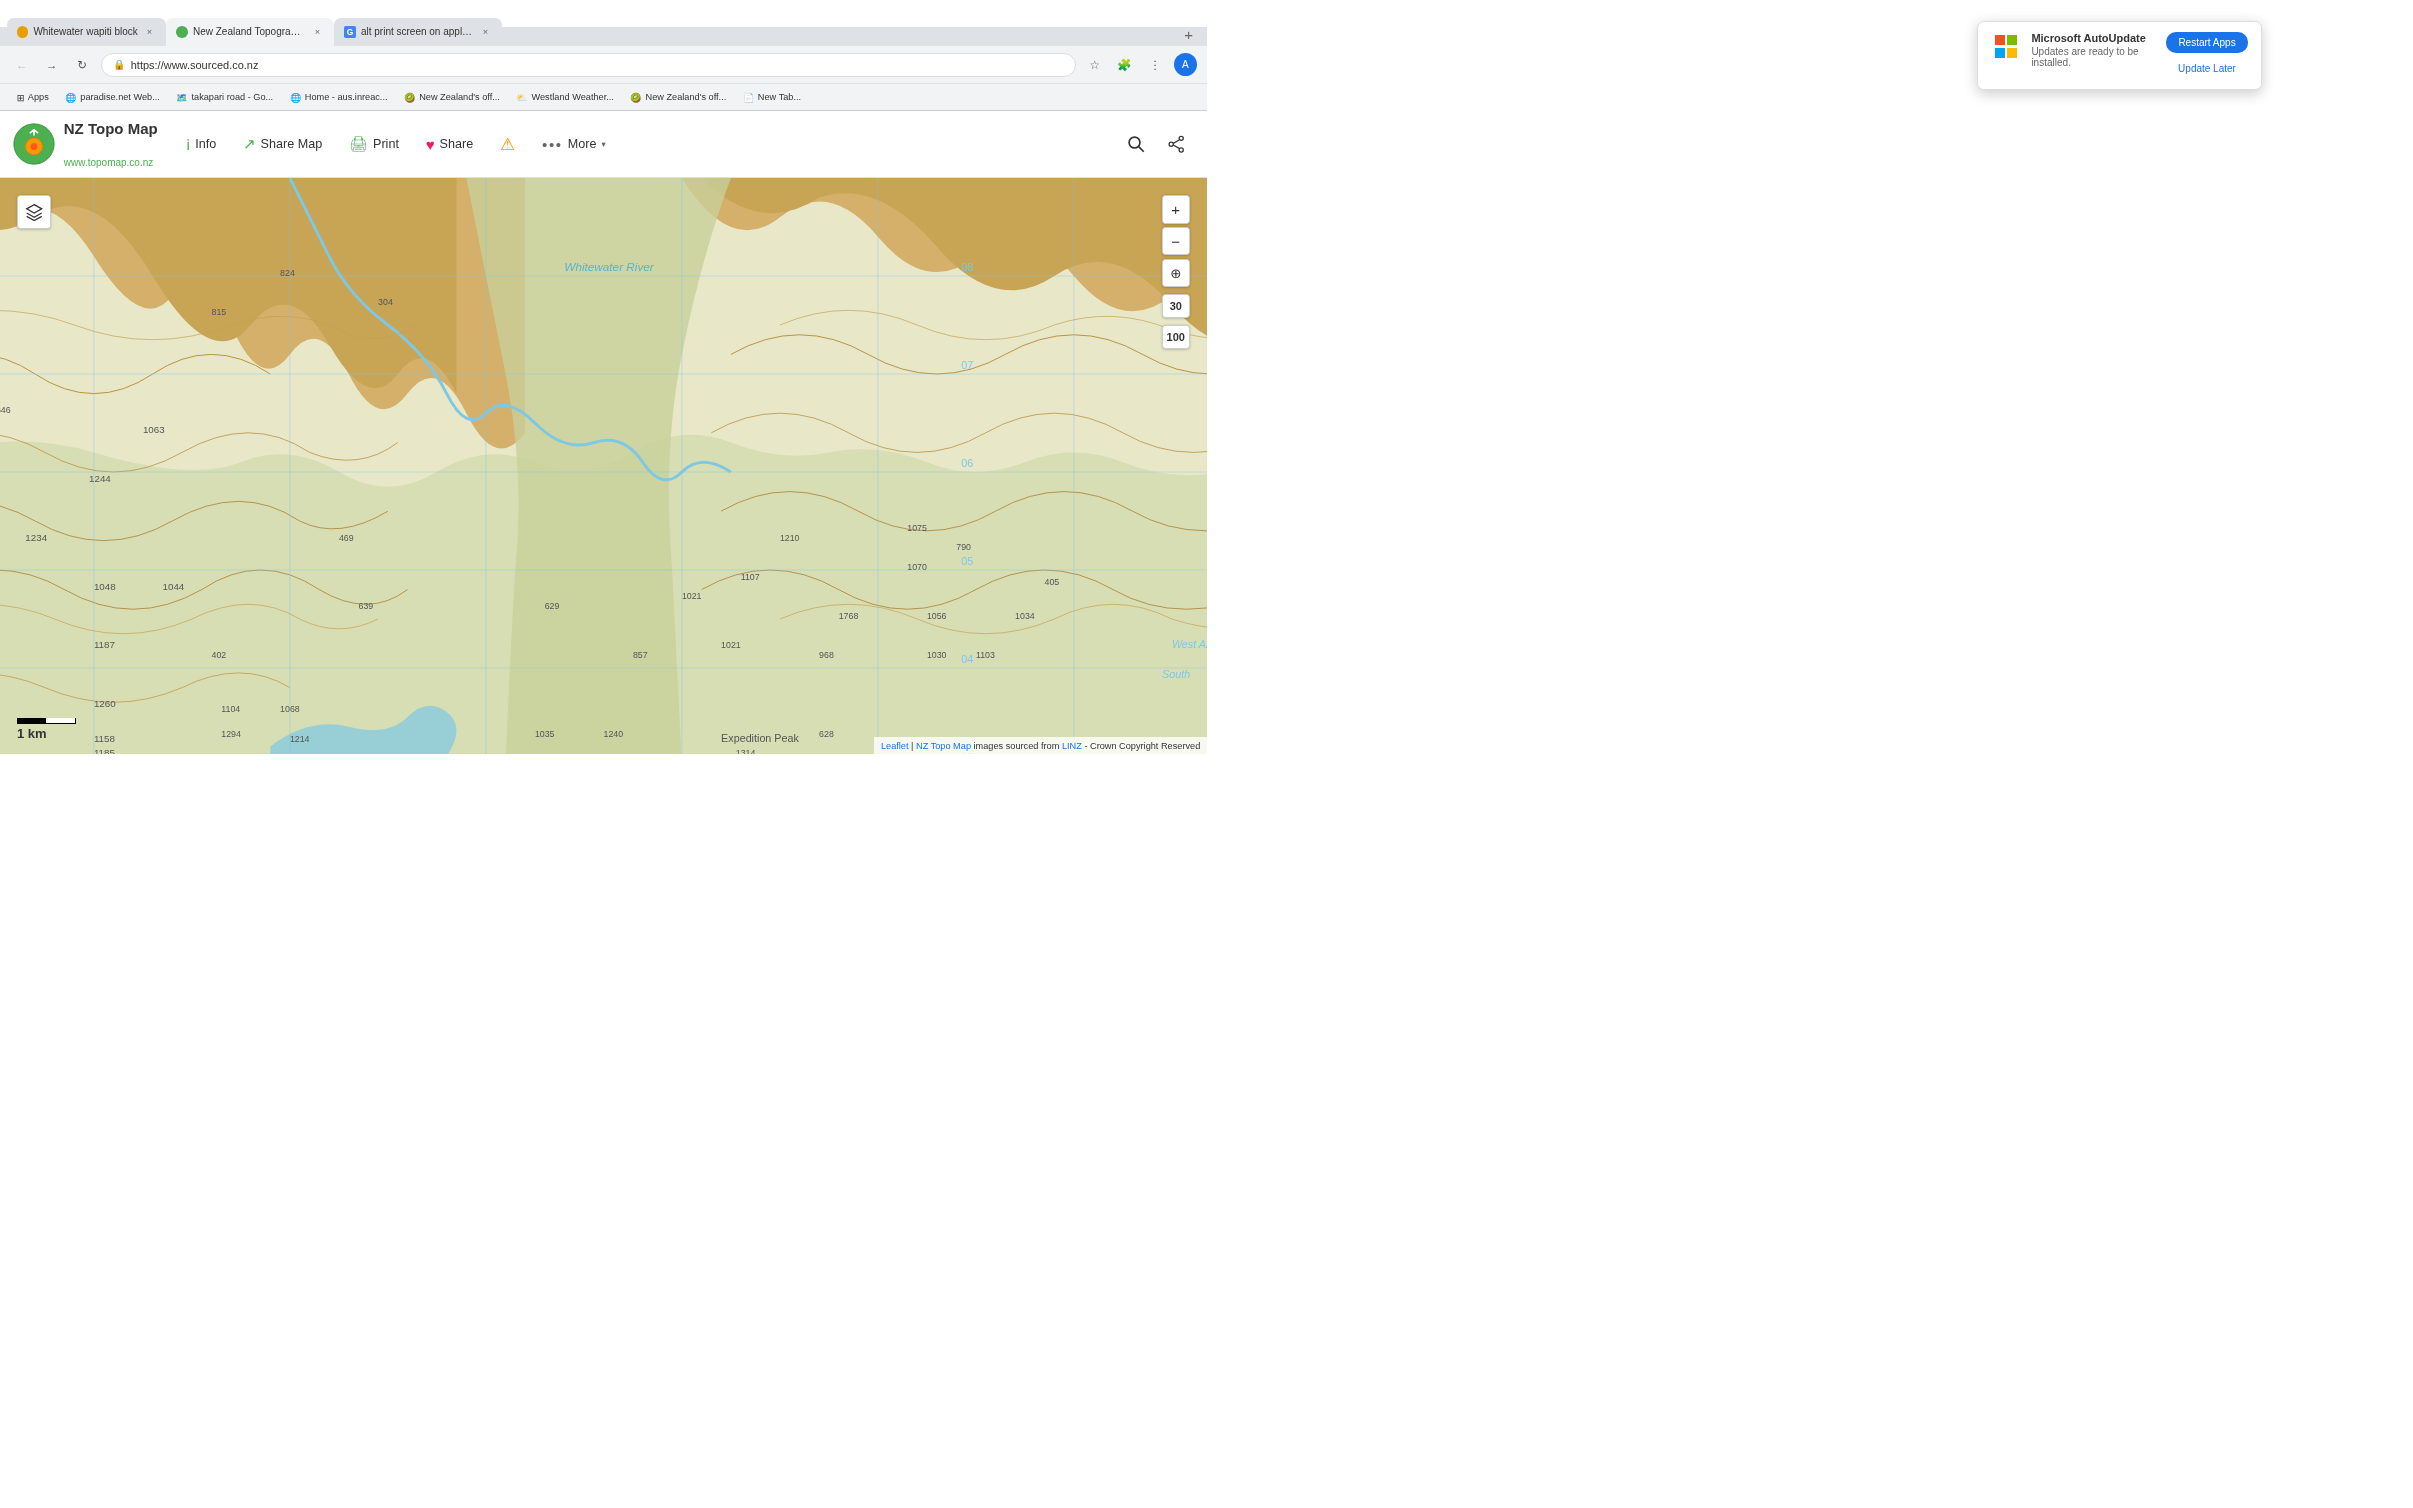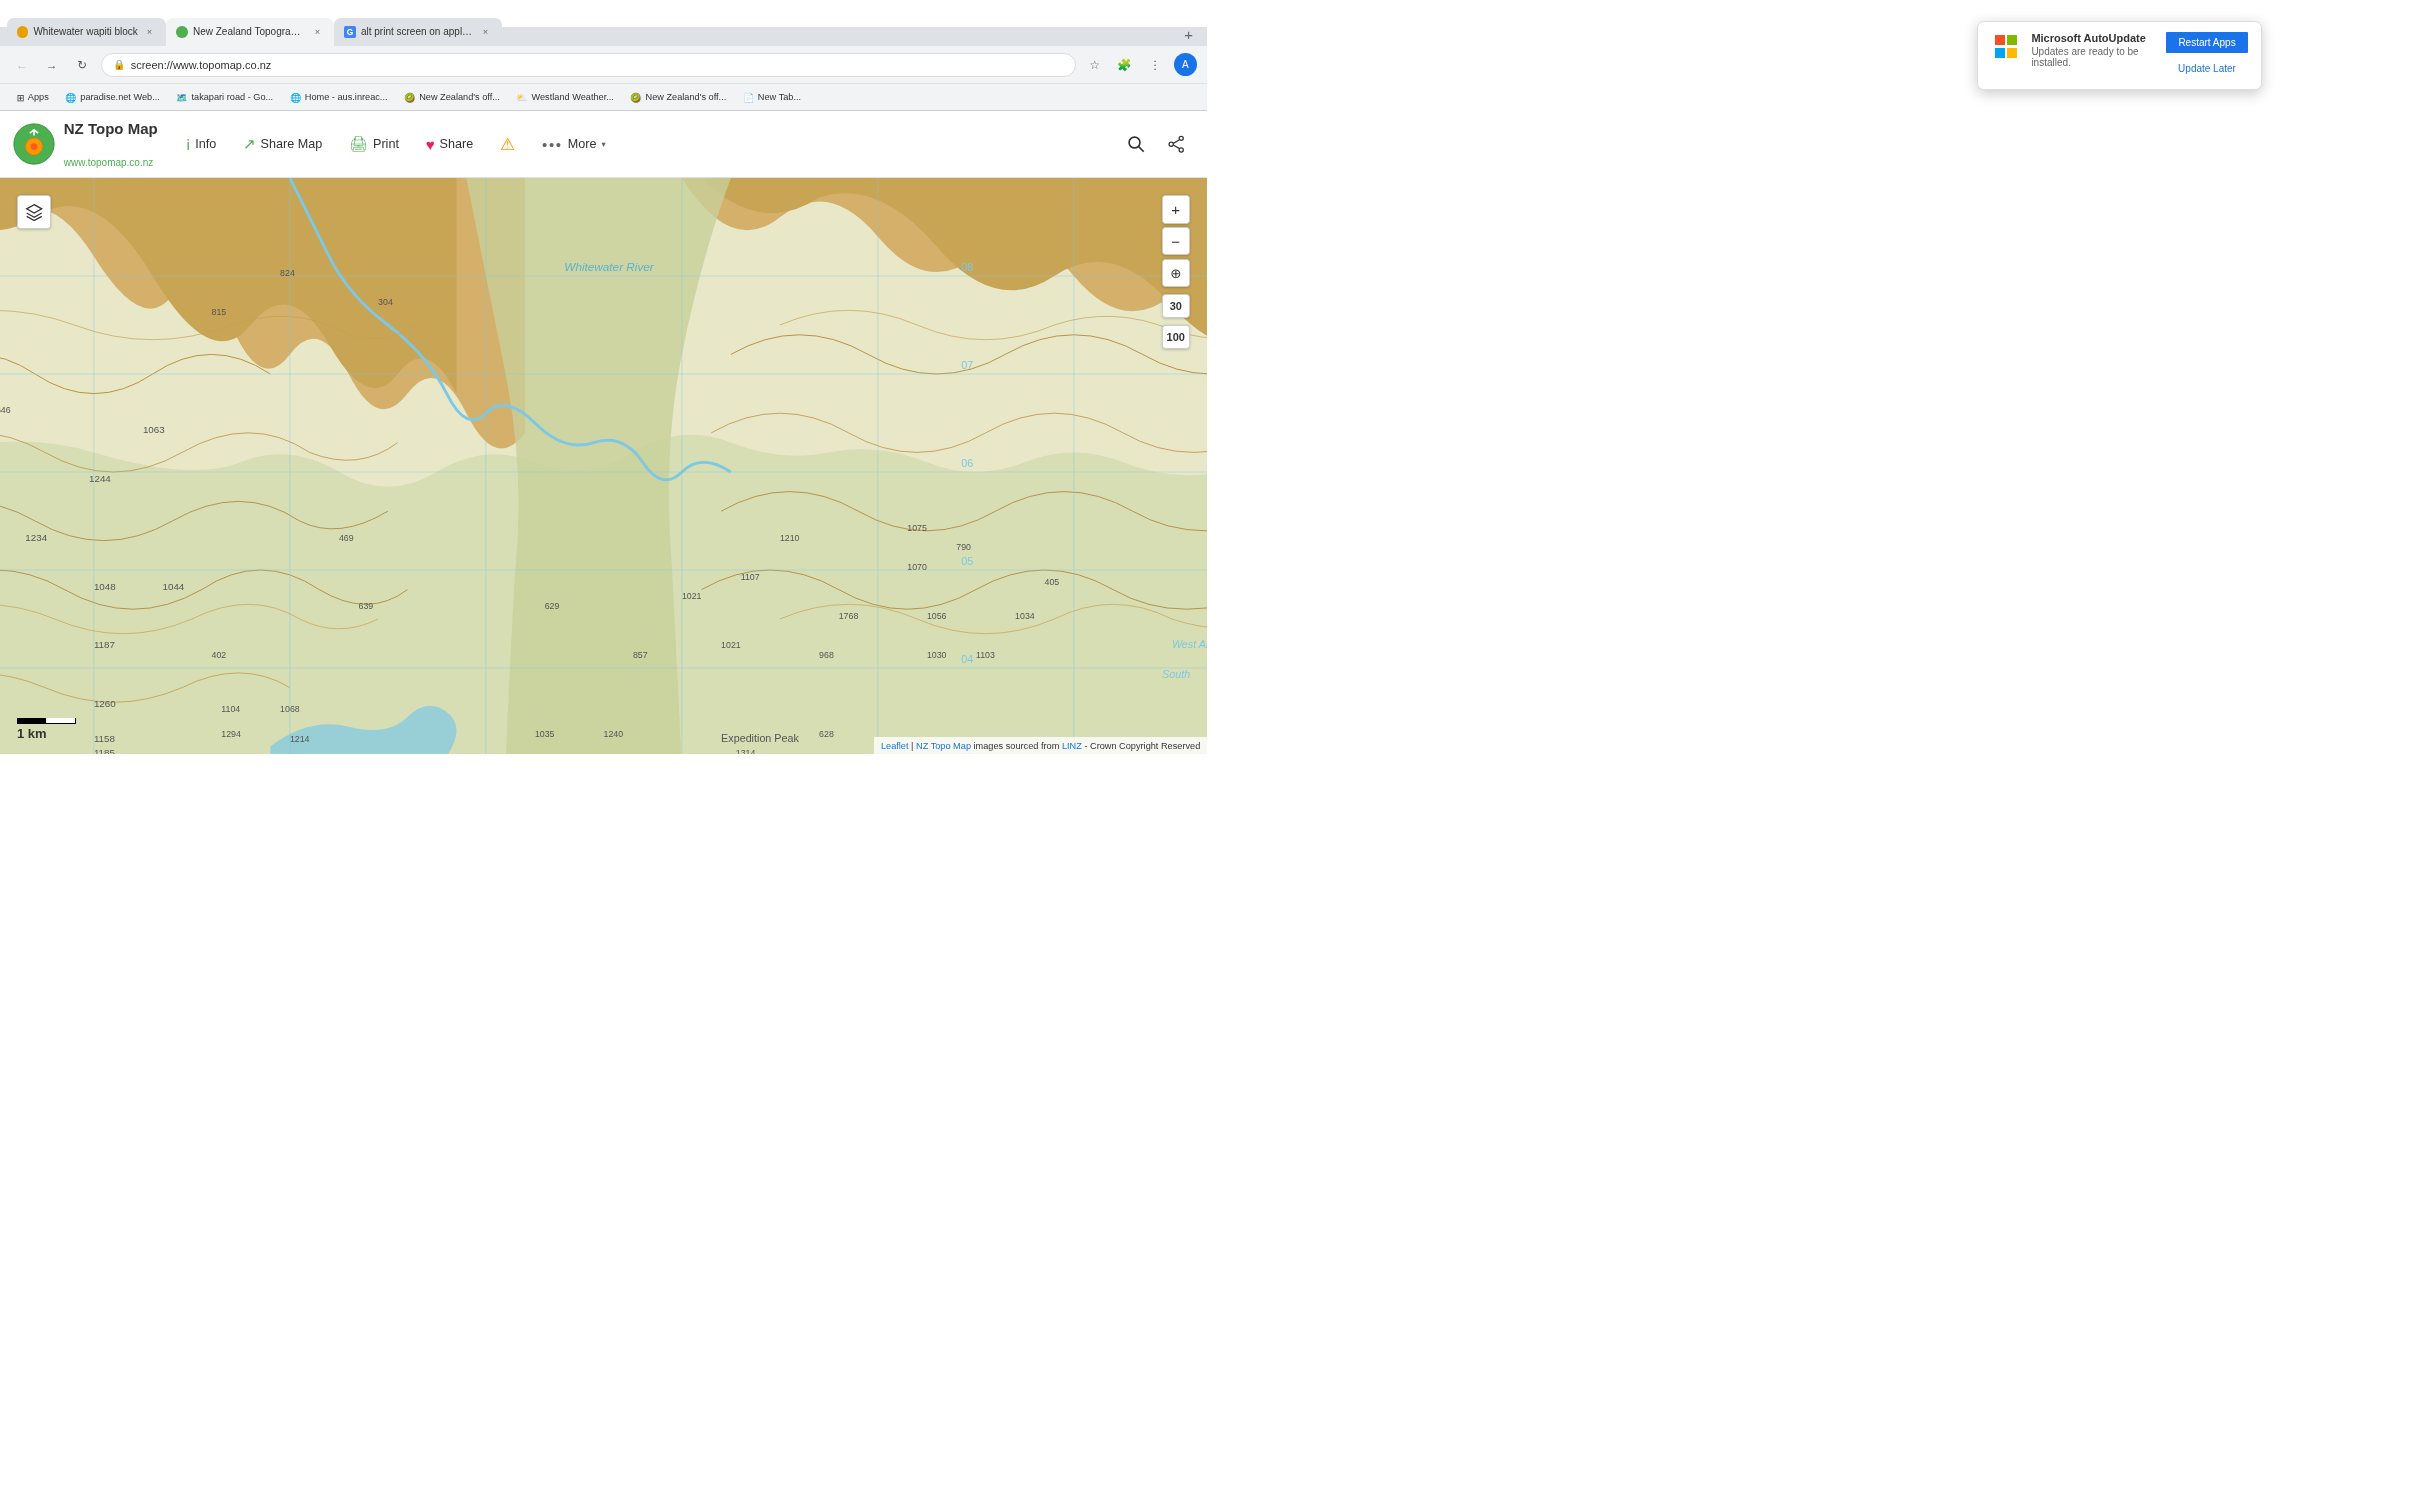--- a/index.html
+++ b/index.html
@@ -62,21 +62,21 @@
     .topo-map { width: 100%; height: 100%; }
 
     
     .notification-popup { position: absolute; top: 21px; right: 151px; background: white; border: 0.8px solid #ddd; border-radius: 6.7px; box-shadow: 0 3.4px 13.4px rgba(0,0,0,0.2); padding: 10px 13.4px; display: flex; align-items: flex-start; gap: 10px; z-index: 9999; width: 285px; }
     .notif-icon { width: 30px; height: 30px; border-radius: 3.4px; flex-shrink: 0; display: flex; align-items: center; justify-content: center; }
     .notif-content { flex: 1; }
     .notif-title { font-size: 11px; font-weight: 600; color: #333; }
     .notif-body { font-size: 10px; color: #666; margin-top: 1.7px; }
     .notif-actions { display: flex; flex-direction: column; gap: 5px; margin-left: 6.7px; }
     .notif-btn { padding: 5px 11.7px; border-radius: 3.4px; font-size: 10px; cursor: pointer; white-space: nowrap; border: none; background: transparent; color: #1a73e8; font-weight: 500; }
-    .notif-btn.primary { background: #1a73e8; color: white; border-radius: 1px; }
+    .notif-btn.primary { background: #1a73e8; color: white; border-radius: 10px; }
 
     
     .ms-icon { display: grid; grid-template-columns: 1fr 1fr; gap: 1.7px; width: 23.5px; height: 23.5px; }
     .ms-square { width: 10px; height: 10px; }
   </style>
 </head>
 <body>
 
 <div class="browser-chrome">
 
@@ -99,21 +99,21 @@
     <div class="tab-spacer"></div>
     <div class="tab-new">+</div>
   </div>
 
   <div class="address-bar">
     <div class="nav-btn disabled">←</div>
     <div class="nav-btn">→</div>
     <div class="nav-btn">↻</div>
     <div class="url-bar">
       <span class="url-lock">🔒</span>
-      <span class="url-text">screen://www.topomap.co.nz</span>
+      <span class="url-text">https://www.sourced.co.nz</span>
     </div>
     <div class="nav-btn">☆</div>
     <div class="nav-btn">🧩</div>
     <div class="nav-btn">⋮</div>
     <div class="profile-btn">A</div>
   </div>
 
   <div class="bookmarks-bar">
     <div class="bookmark-item">
       <span>⊞</span>

